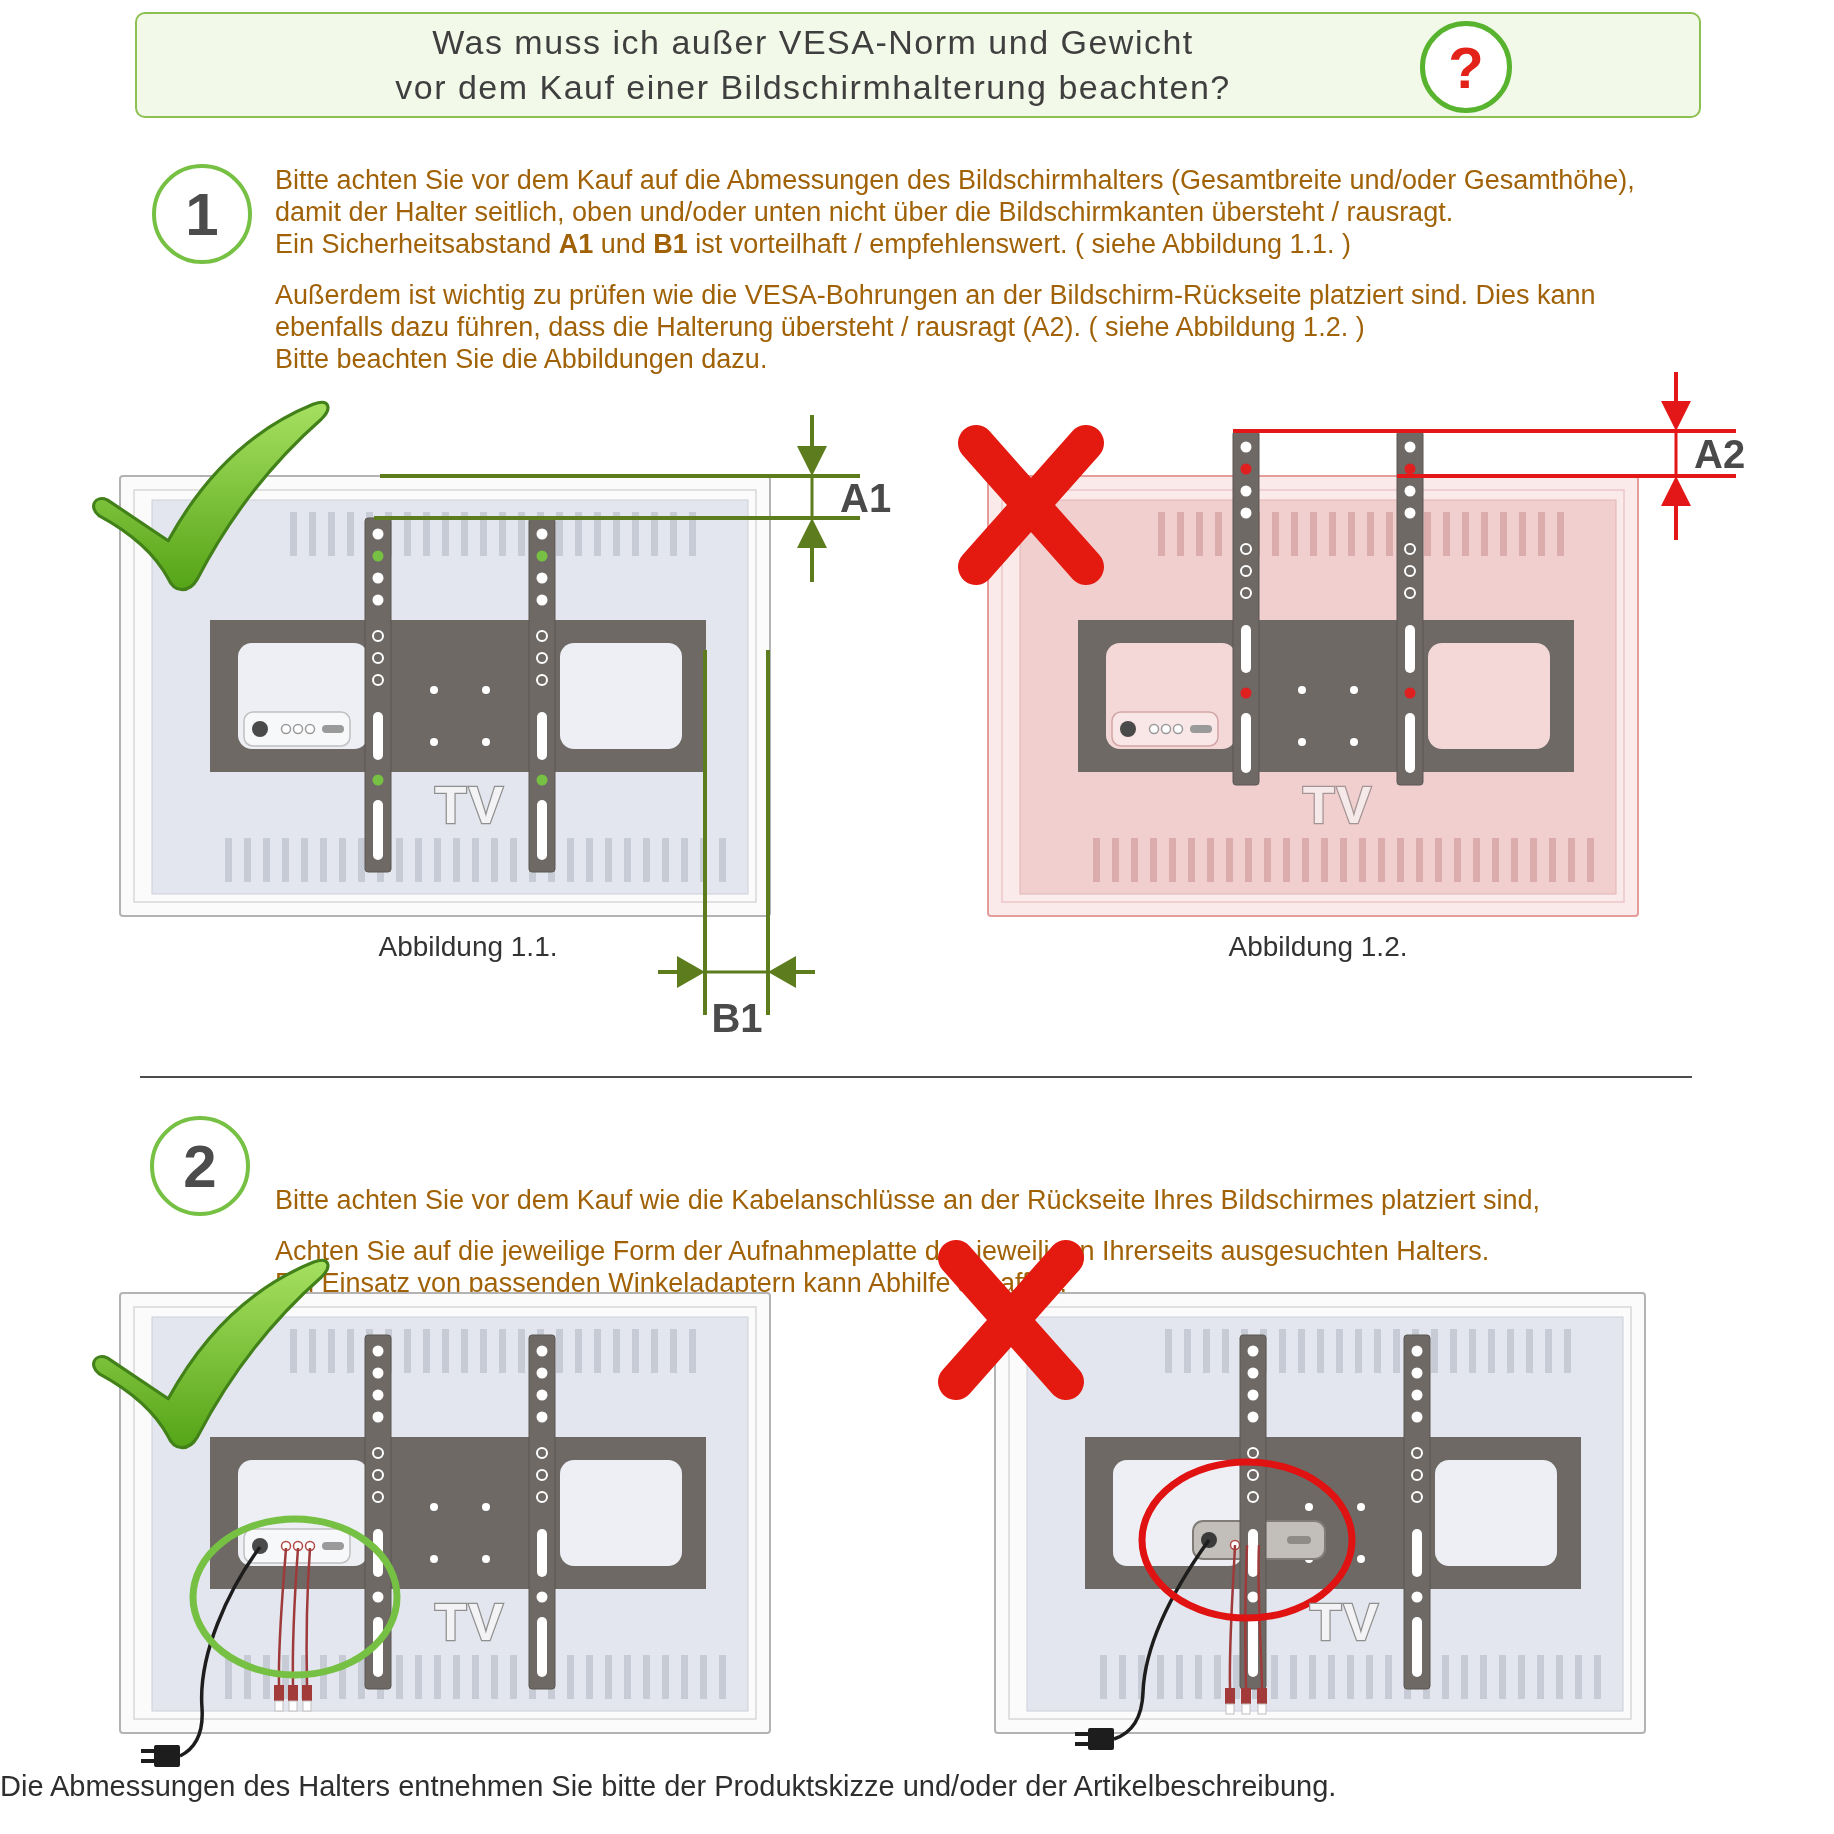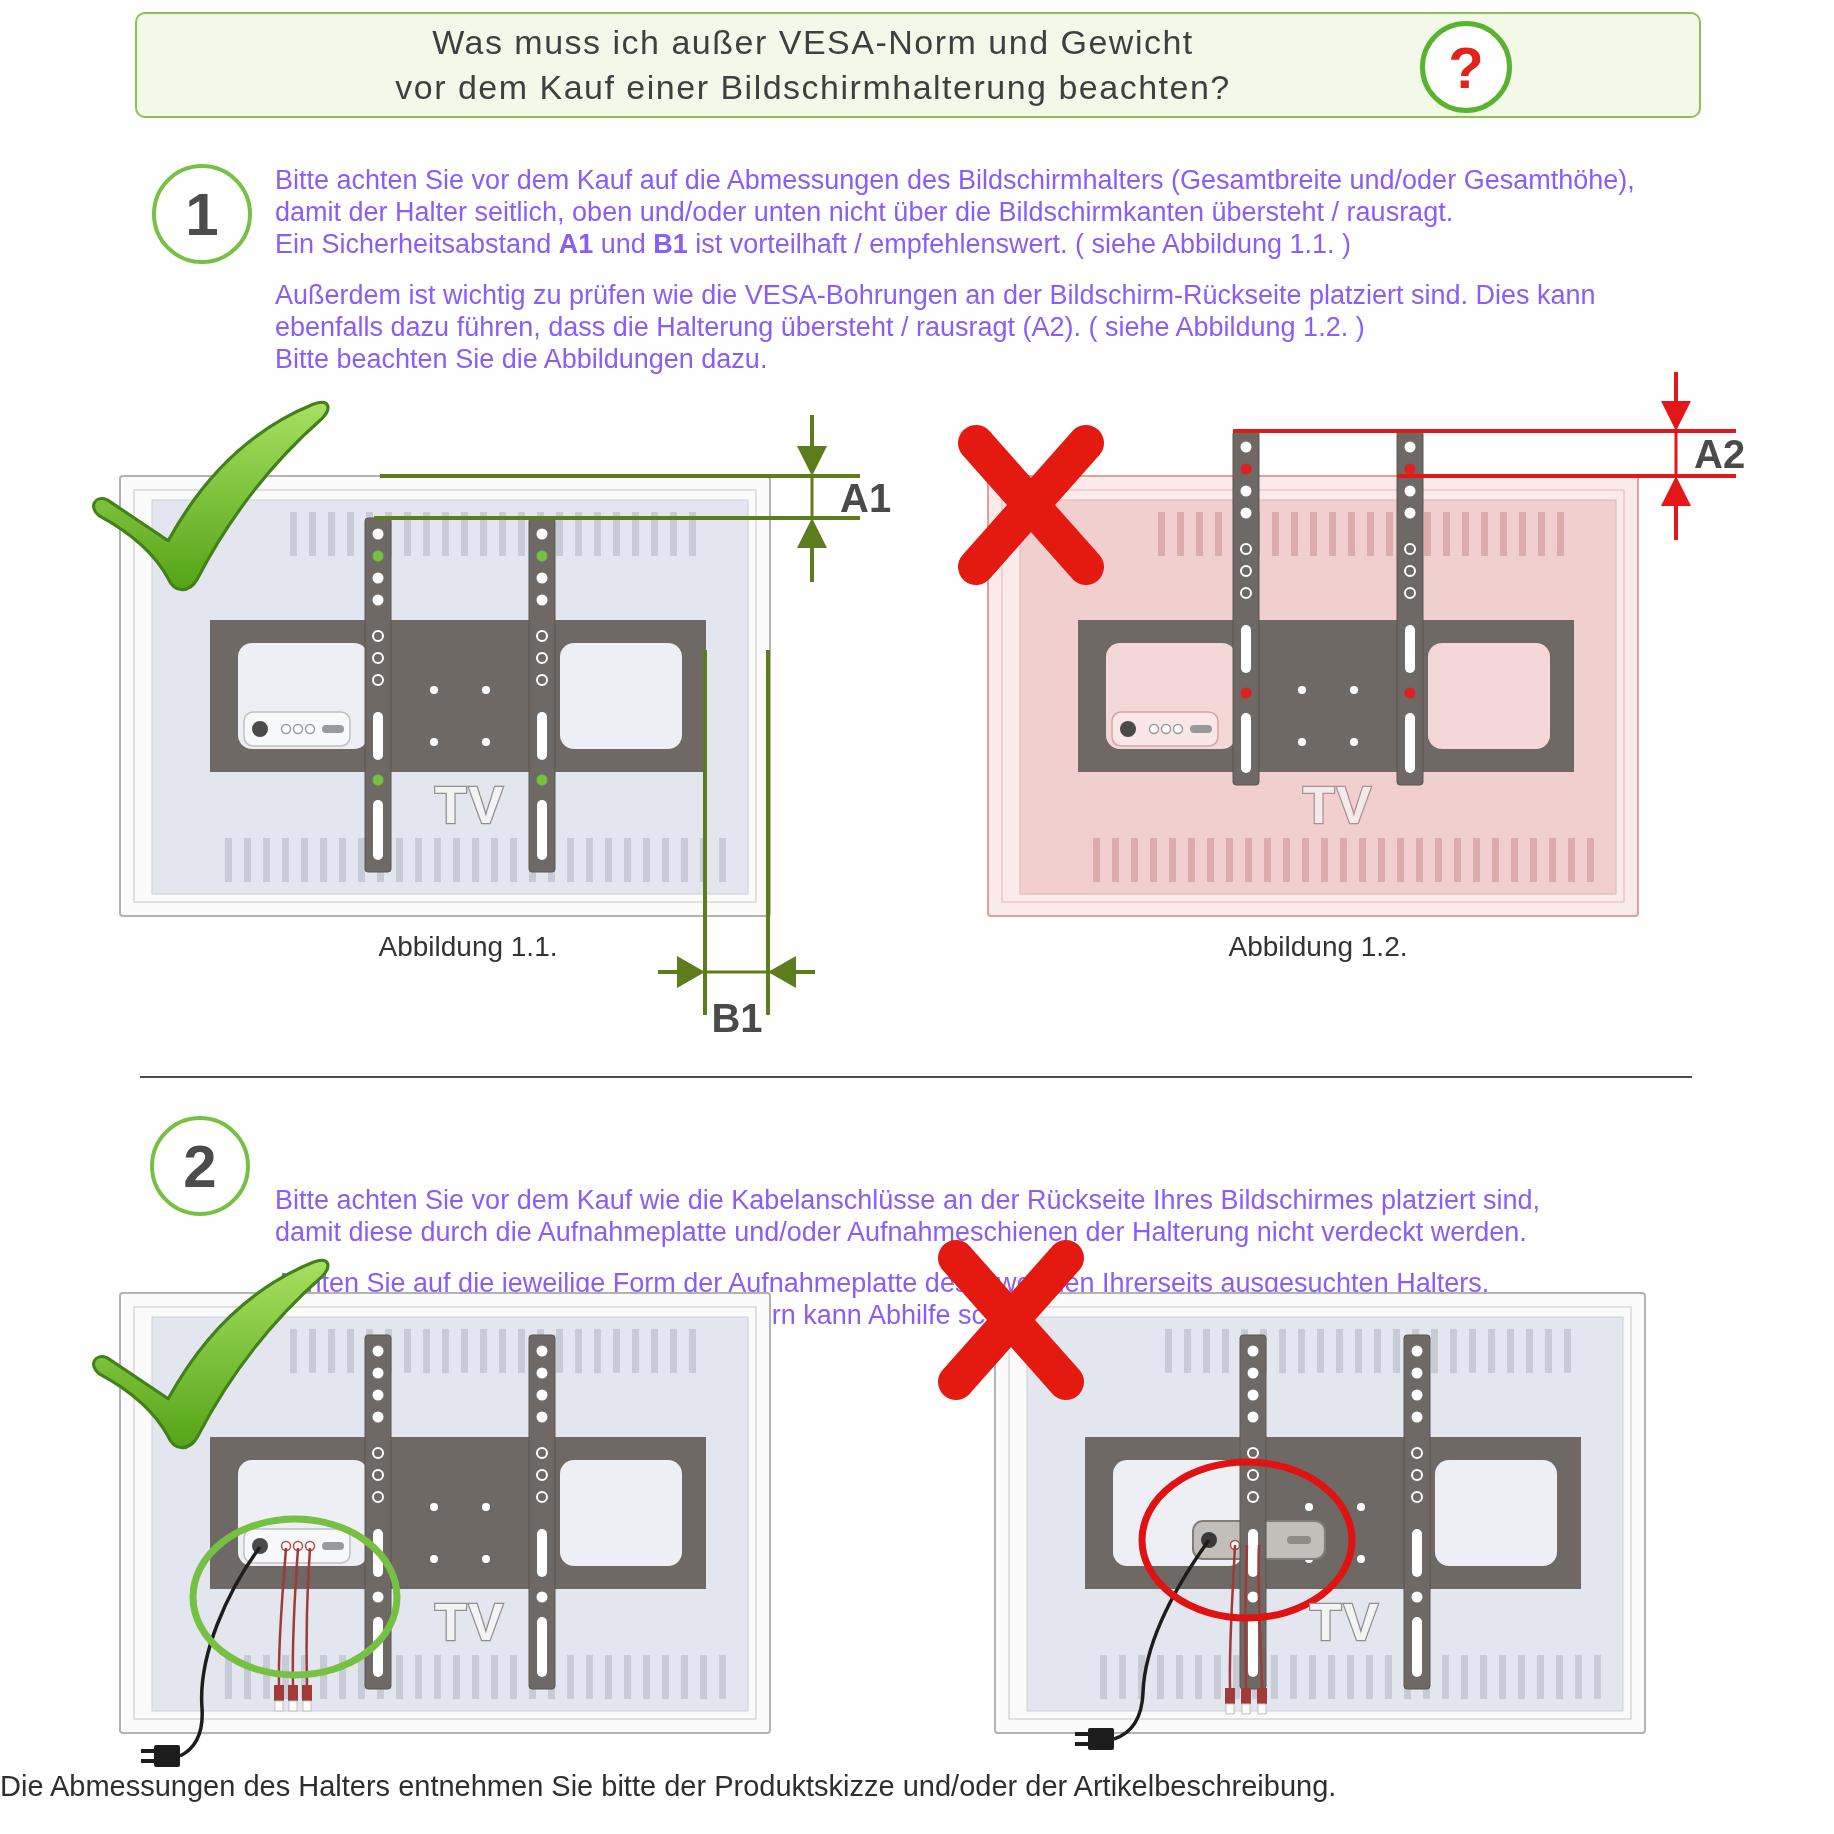--- a/index.html
+++ b/index.html
@@ -18,21 +18,21 @@
     font-size:58px;font-weight:bold;color:#e3231a;}
 
   
   .step-circle{position:absolute;width:100px;height:100px;border:4px solid #76c043;
     border-radius:50%;background:#fff;box-sizing:border-box;display:flex;align-items:center;
     justify-content:center;font-size:60px;font-weight:bold;color:#4c4c4c;}
   #step1-circle{left:152px;top:164px;}
   #step2-circle{left:150px;top:1116px;}
 
   
-  .step-text{position:absolute;left:275px;font-size:27px;color:#8b5cf6;line-height:32px;}
+  .step-text{position:absolute;left:275px;font-size:27px;color:#a16207;line-height:32px;}
   #step1-text{top:164px;}
   #step2-text{top:1184px;}
   .step-text .line{white-space:nowrap;}
   .para2{margin-top:19px;}
   .step-text b{font-weight:bold;}
 
   
   .divider{position:absolute;left:140px;top:1076px;width:1552px;height:2px;background:#4c4c4c;}
 
   
@@ -304,21 +304,20 @@
     <text class="caption" data-name="figure-1-2-caption" x="388" y="596">Abbildung 1.2.</text>
   </svg>
 
   <div class="divider" data-name="section-divider"></div>
 
   <div class="step-circle" id="step2-circle" data-name="step-2-number-badge">
     <span data-name="step-2-number">2</span>
   </div>
   <div class="step-text" id="step2-text" data-name="step-2-text">
     <div class="line" data-name="step2-para1-line1">Bitte achten Sie vor dem Kauf wie die Kabelanschlüsse an der Rückseite Ihres Bildschirmes platziert sind,</div>
-    <div class="line" data-name="step2-para1-line2">damit diese durch die Aufnahmeplatte und/oder Aufnahmeschienen der Halterung nicht verdeckt werden.</div>
     <div class="line para2" data-name="step2-para2-line1">Achten Sie auf die jeweilige Form der Aufnahmeplatte des jeweiligen Ihrerseits ausgesuchten Halters.</div>
     <div class="line" data-name="step2-para2-line2">Ein Einsatz von passenden Winkeladaptern kann Abhilfe schaffen.</div>
   </div>
 
   <svg class="fig" data-name="figure-2-1" style="left:60px;top:1240px" width="860" height="560" viewBox="0 0 860 560">
     <g data-name="figure-2-1-art">
         <g transform="translate(60,53)">
           <rect x="0" y="0" width="650" height="440" rx="3" fill="#fbfbfc" stroke="#b3b3b3" stroke-width="2"></rect>
           <rect x="14" y="14" width="622" height="412" fill="none" stroke="#d8d8d8" stroke-width="1.5"></rect>
           <rect x="32" y="24" width="596" height="394" fill="#e3e6ee" stroke="#ccd0d9" stroke-width="1"></rect>

